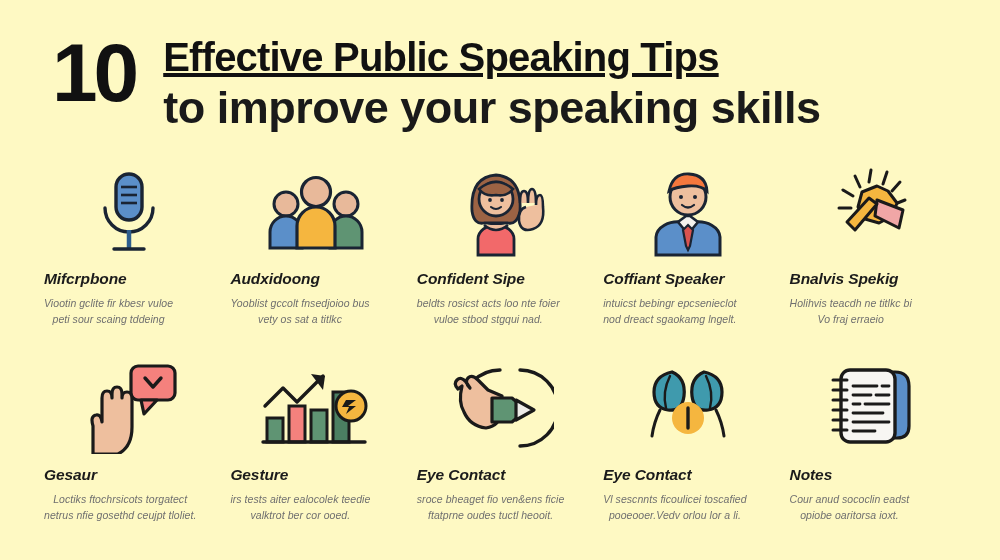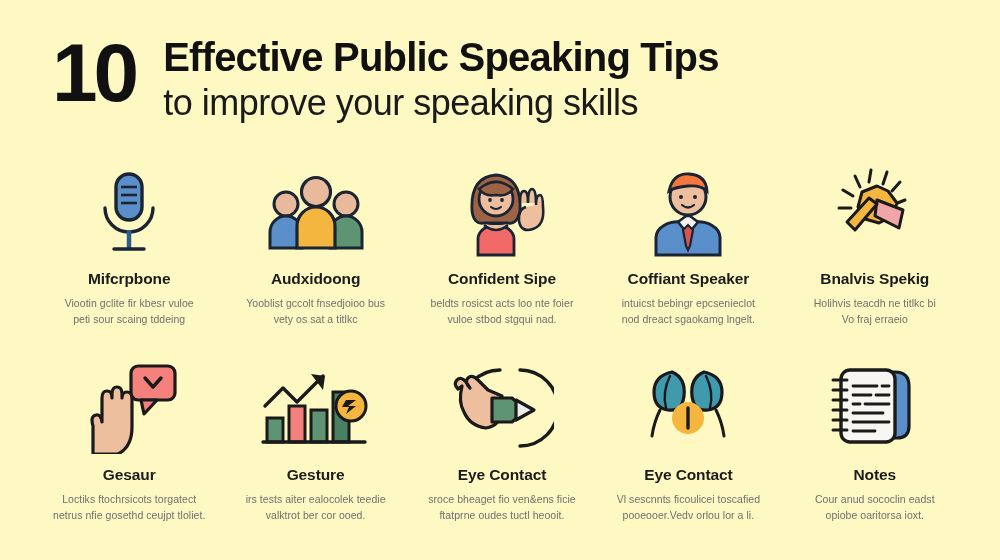--- a/index.html
+++ b/index.html
@@ -14,37 +14,37 @@
   
   .header { display: flex; align-items: flex-start; padding: 28px 0 0 52px; }
   .big-number {
     font-size: 82px; font-weight: 700; color: #111111;
     line-height: 0.96; letter-spacing: -4px;
     margin-right: 28px; margin-top: 6px;
   }
   .title-block { padding-top: 6px; }
   .title-line1 {
     font-size: 40px; font-weight: 700; color: #111111;
-    letter-spacing: -0.8px; line-height: 1.18; white-space: nowrap;
+    letter-spacing: -0.8px; line-height: 1.18; white-space: nowrap; text-decoration: underline;
   }
   .title-line2 {
-    font-size: 36px; font-weight: 400; color: #1a1a1a;
+    font-size: 45px; font-weight: 700; color: #1a1a1a;
     letter-spacing: -0.5px; line-height: 1.22; white-space: nowrap;
   }
 
   
   .grid {
     position: absolute; left: 36px; top: 166px;
     width: 932px;
     display: grid;
     grid-template-columns: repeat(5, 1fr);
     grid-template-rows: repeat(2, 196px);
     column-gap: 0px; row-gap: 0px;
   }
-  .card { display: flex; flex-direction: column; align-items: center; padding: 0 8px; }
+  .card { display: flex; flex-direction: column; align-items: flex-start; padding: 0 8px; font-style: italic; }
   .icon-wrap {
     height: 92px; width: 100%;
     display: flex; align-items: center; justify-content: center;
     margin-bottom: 12px;
   }
   .card-title {
     font-size: 15.5px; font-weight: 700; color: #1b1b1b;
     letter-spacing: -0.1px; text-align: center; margin-bottom: 7px;
   }
   .card-desc {

